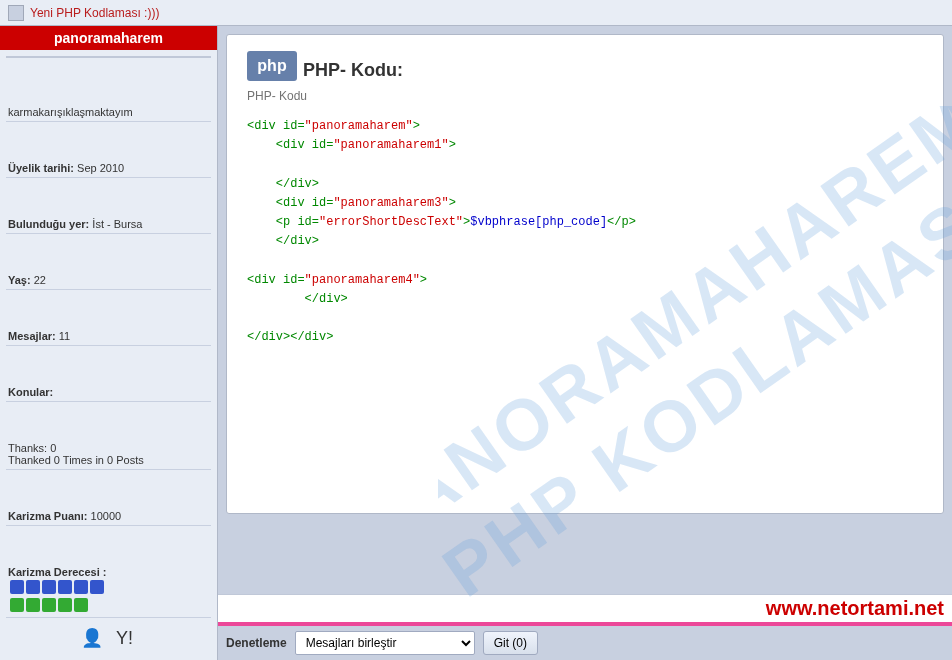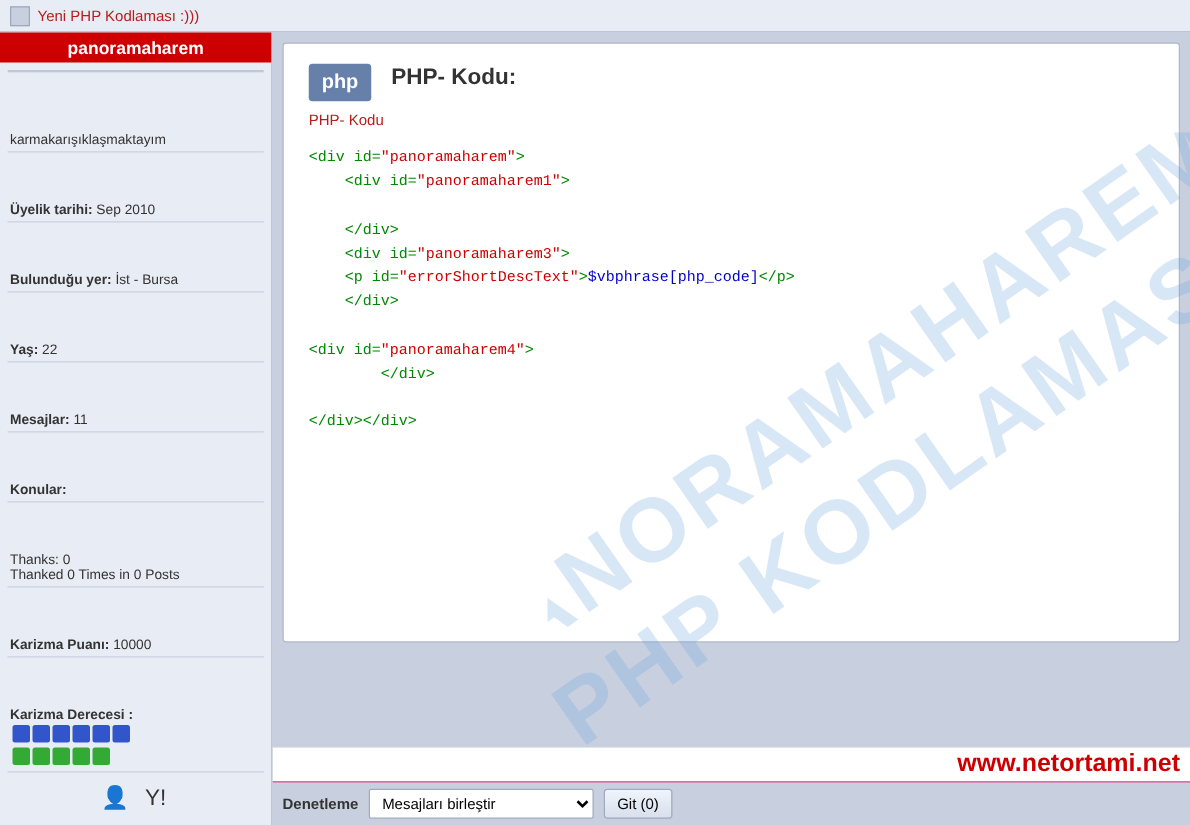--- a/index.html
+++ b/index.html
@@ -200,42 +200,42 @@
       border: 1px solid #b0b8c8;
       border-radius: 3px;
       padding: 16px 20px;
       height: 480px;
       overflow: hidden;
     }
 
     
     .php-header {
       display: flex;
-      align-items: flex-start;
-      gap: 16px;
+      align-items: flex-end;
+      gap: 6px;
       margin-bottom: 8px;
     }
     .php-badge {
       background: #6680aa;
       color: white;
       font-size: 16px;
       font-weight: bold;
       padding: 6px 10px;
       border-radius: 3px;
       width: 50px;
       text-align: center;
     }
     .php-title {
       font-size: 18px;
       font-weight: bold;
       color: #333;
     }
 
     .php-subtitle {
-      color: #b91c1c;
+      color: #737373;
       margin-bottom: 14px;
       font-size: 12px;
     }
 
     .code-block {
       font-family: 'Courier New', monospace;
       font-size: 12px;
       line-height: 1.6;
     }
     .code-block .tag { color: #008800; }
@@ -294,21 +294,21 @@
       border-radius: 2px;
       display: flex; align-items: center; justify-content: center;
       color: white;
       font-size: 14px;
       cursor: pointer;
     }
 
     
     .bottom-bar {
       background: #c8d0e0;
-      border-top: 1px solid #ec4899;
+      border-top: 4px solid #ec4899;
       padding: 5px 8px;
       display: flex;
       align-items: center;
       gap: 8px;
     }
     .bottom-label {
       font-size: 12px;
       color: #333;
       font-weight: bold;
     }

